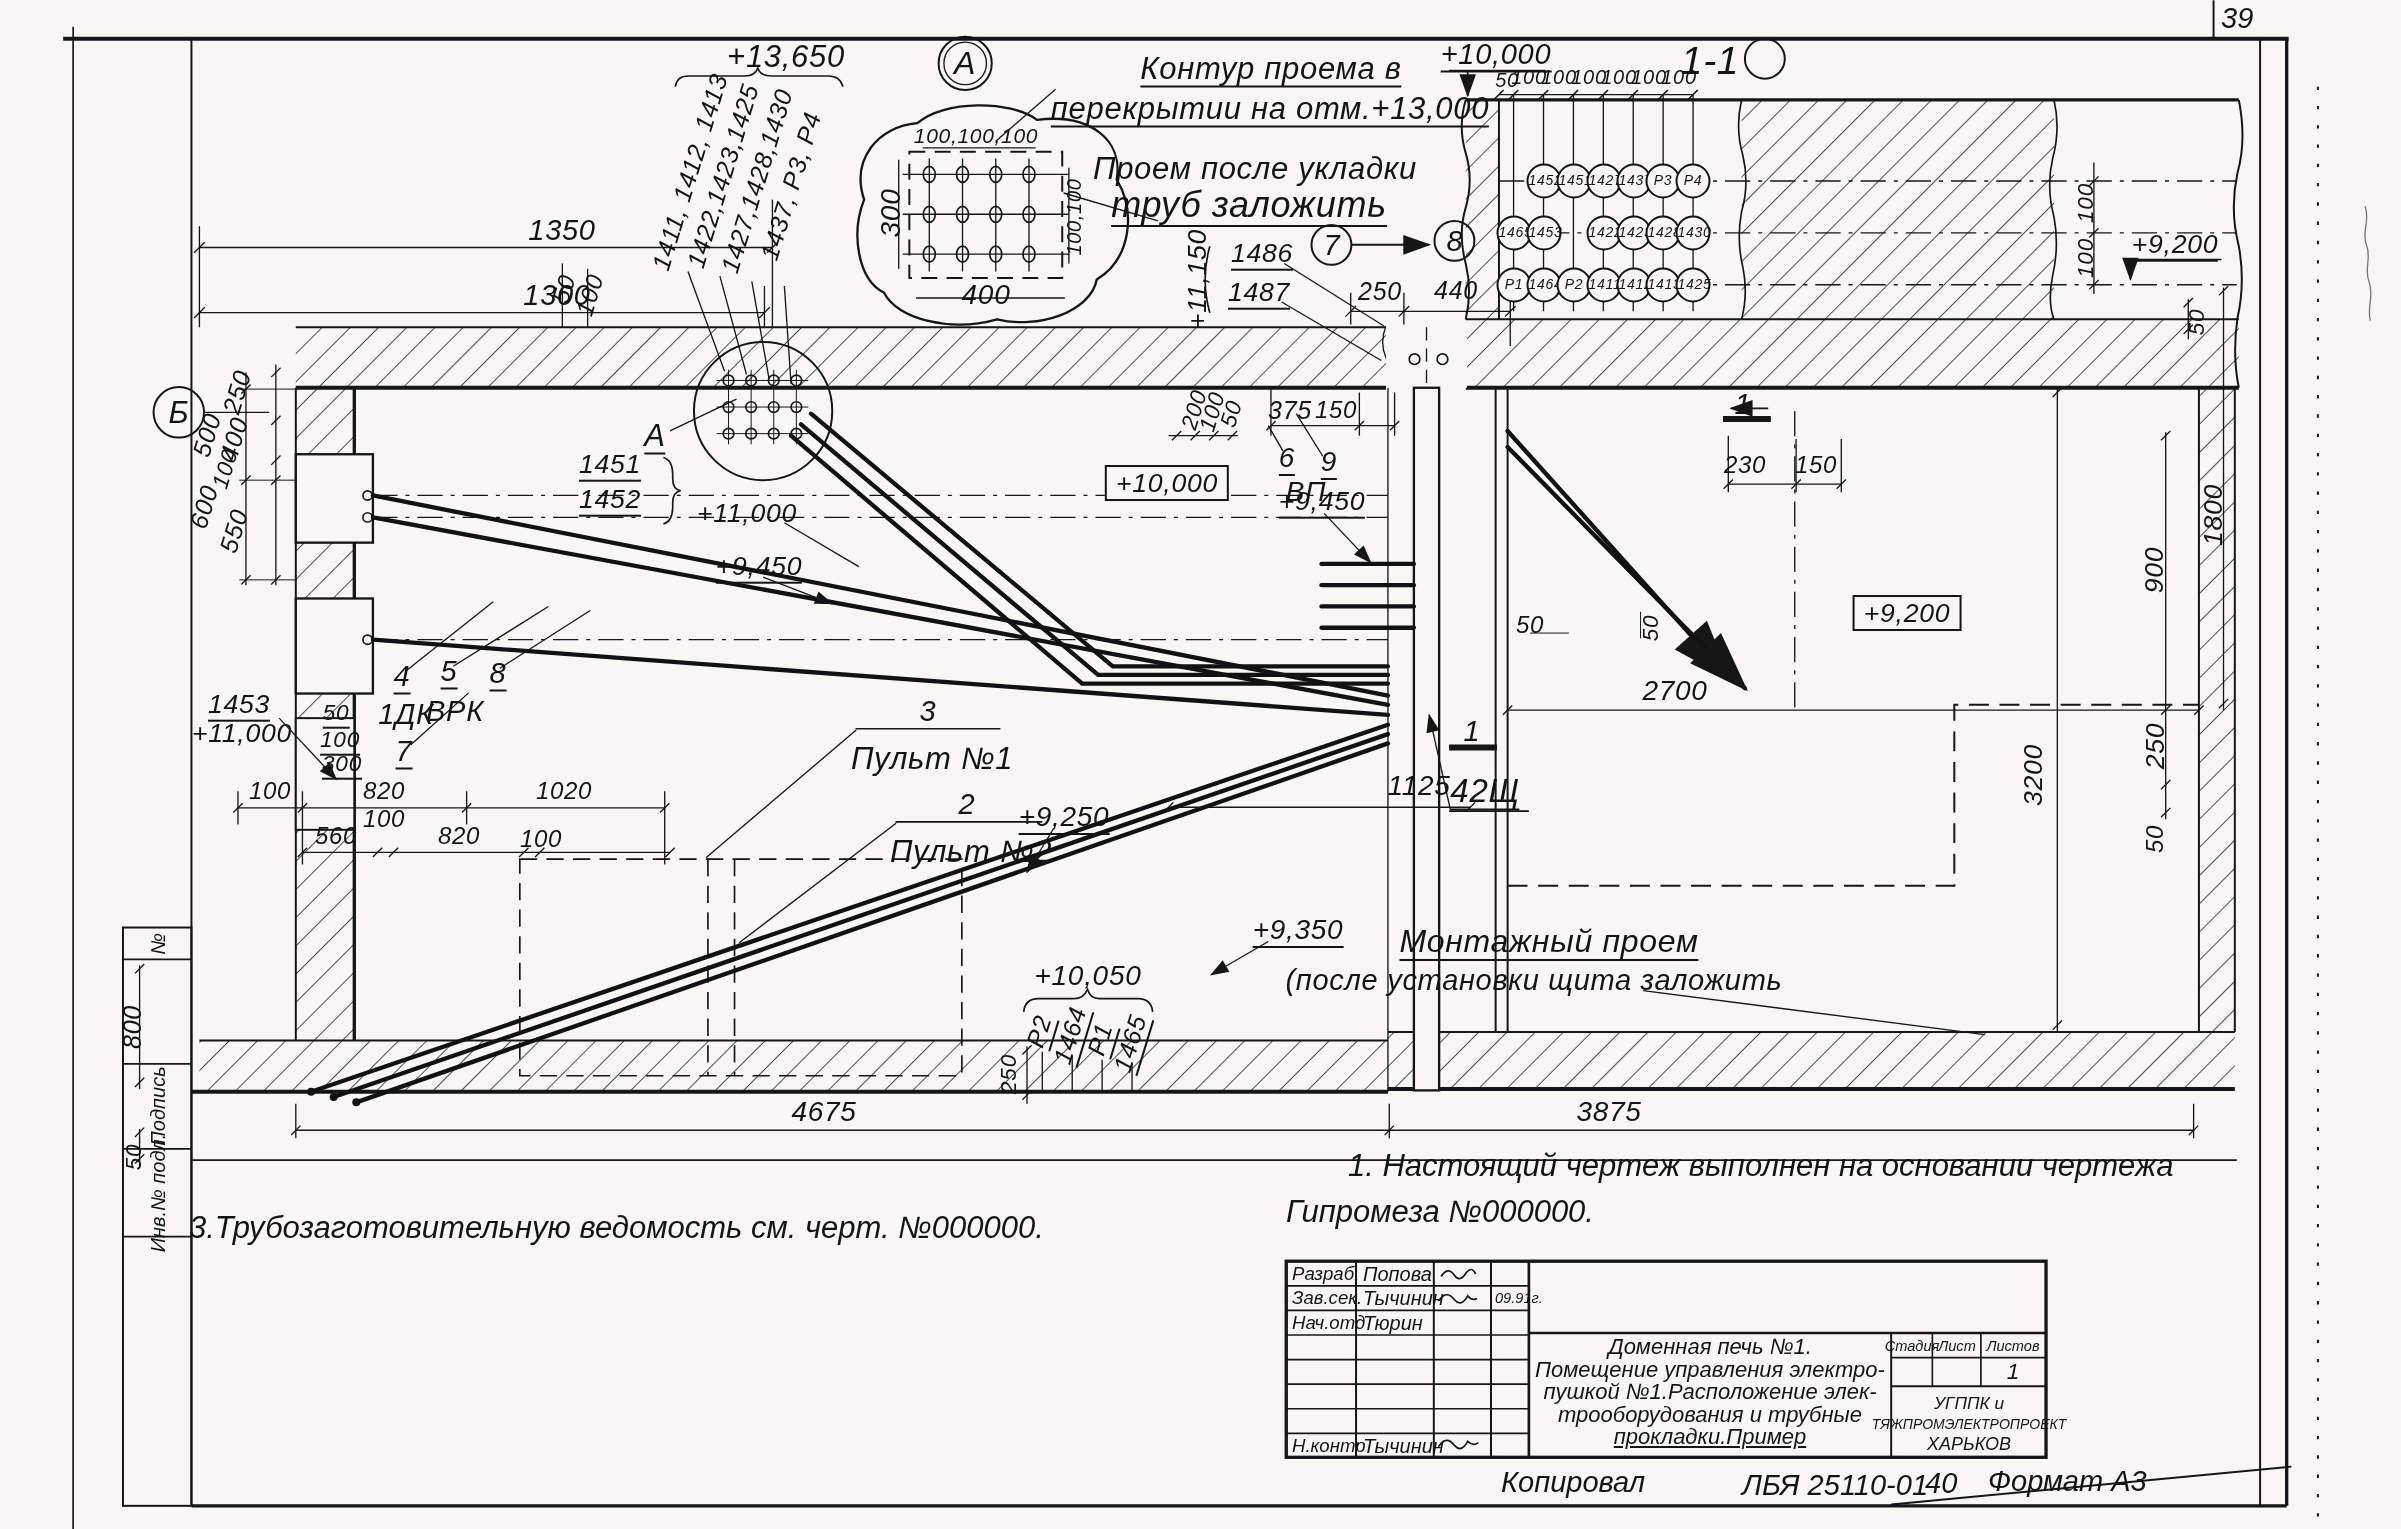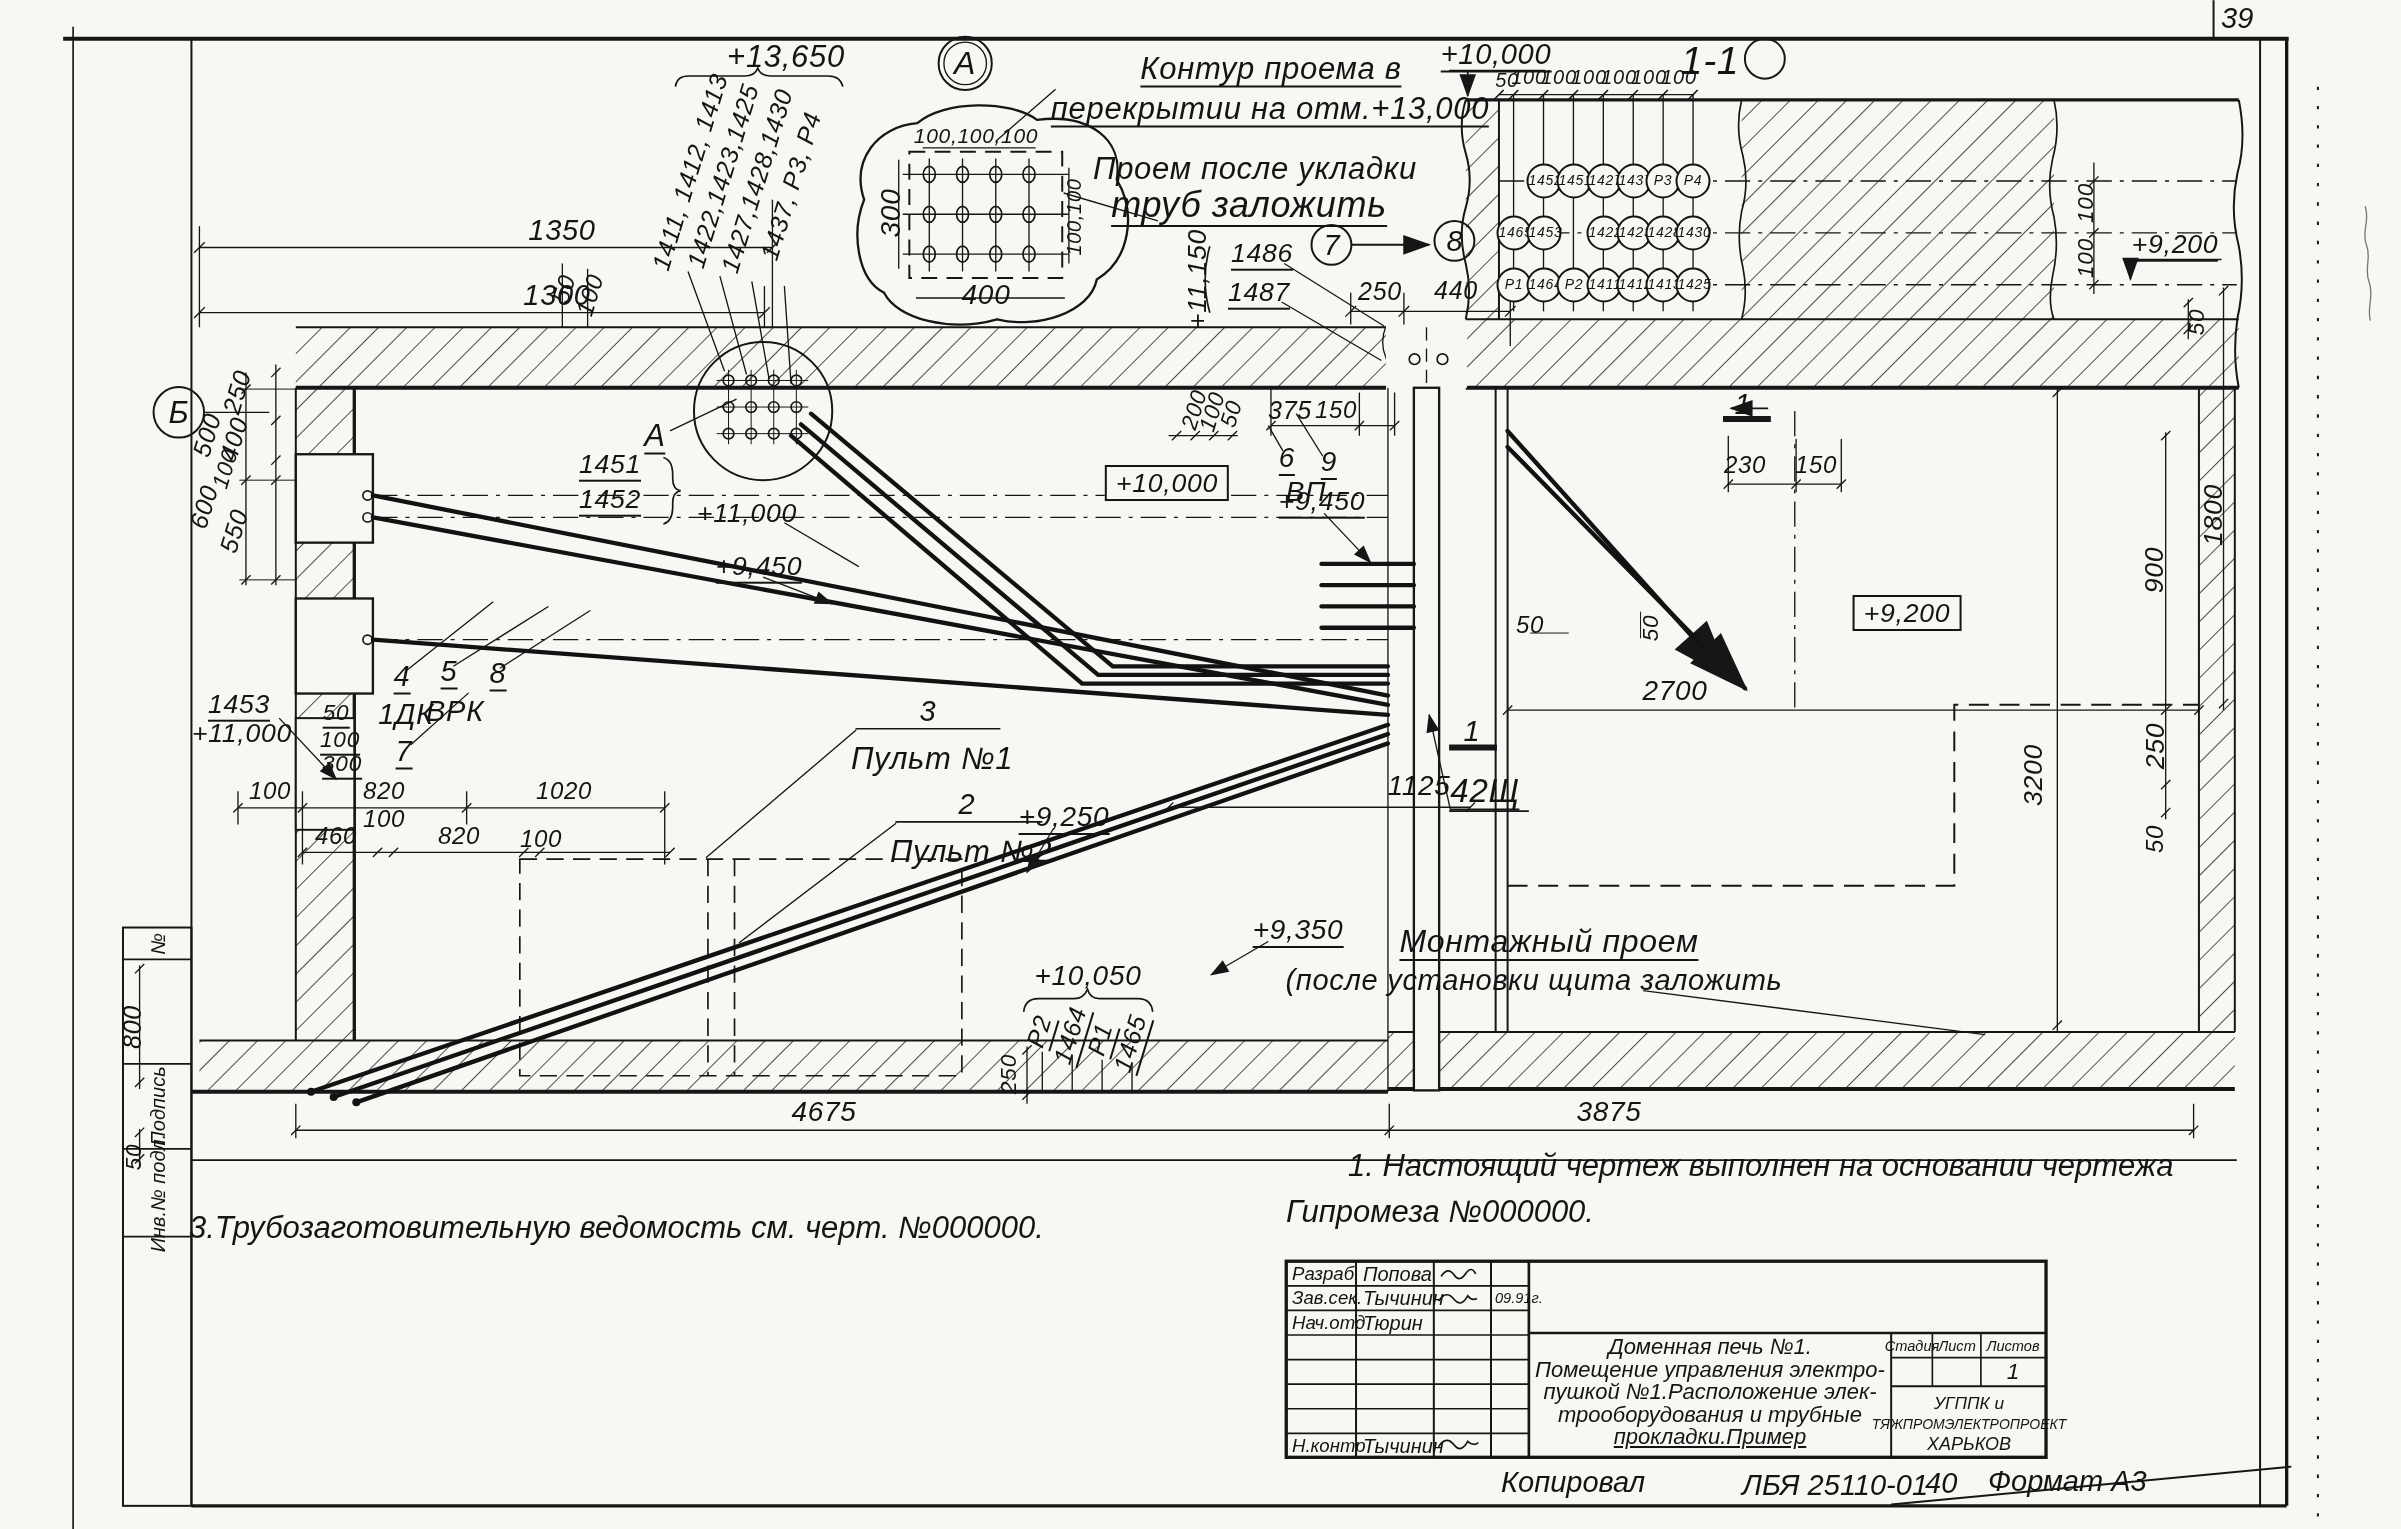--- a/index.html
+++ b/index.html
@@ -425,21 +425,21 @@
       <div class="lab ul" style="left: 342px; top: 766px; font-size: 22.6px; transform: translate(-50%, -50%);">300</div>
       <div class="lab ul" style="left: 402px; top: 678px; font-size: 29px; transform: translate(-50%, -50%);">4</div>
       <div class="lab" style="left: 406px; top: 714px; font-size: 29px; transform: translate(-50%, -50%);">1ДК</div>
       <div class="lab ul" style="left: 449px; top: 673px; font-size: 29px; transform: translate(-50%, -50%);">5</div>
       <div class="lab" style="left: 455px; top: 711px; font-size: 29px; transform: translate(-50%, -50%);">ВРК</div>
       <div class="lab ul" style="left: 498px; top: 675px; font-size: 29px; transform: translate(-50%, -50%);">8</div>
       <div class="lab ul" style="left: 404px; top: 753px; font-size: 29px; transform: translate(-50%, -50%);">7</div>
       <div class="lab" style="left: 270px; top: 791px; font-size: 24px; transform: translate(-50%, -50%);">100</div>
       <div class="lab" style="left: 384px; top: 791px; font-size: 24px; transform: translate(-50%, -50%);">820</div>
       <div class="lab" style="left: 564px; top: 791px; font-size: 24px; transform: translate(-50%, -50%);">1020</div>
-      <div class="lab" style="left: 336px; top: 836px; font-size: 24px; transform: translate(-50%, -50%);">460</div>
+      <div class="lab" style="left: 336px; top: 836px; font-size: 24px; transform: translate(-50%, -50%);">560</div>
       <div class="lab" style="left: 384px; top: 819px; font-size: 24px; transform: translate(-50%, -50%);">100</div>
       <div class="lab" style="left: 459px; top: 836px; font-size: 24px; transform: translate(-50%, -50%);">820</div>
       <div class="lab" style="left: 541px; top: 839px; font-size: 24px; transform: translate(-50%, -50%);">100</div>
       <div class="lab" style="left: 928px; top: 711px; font-size: 29px; transform: translate(-50%, -50%);">3</div>
       <div class="lab" style="left: 932px; top: 758px; font-size: 31px; transform: translate(-50%, -50%);">Пульт №1</div>
       <div class="lab" style="left: 967px; top: 804px; font-size: 29px; transform: translate(-50%, -50%);">2</div>
       <div class="lab" style="left: 971px; top: 851px; font-size: 31px; transform: translate(-50%, -50%);">Пульт №2</div>
       <div class="lab ul" style="left: 1064px; top: 819px; font-size: 28px; transform: translate(-50%, -50%);">+9,250</div>
       <div class="lab" style="left: 1088px; top: 976px; font-size: 28px; transform: translate(-50%, -50%);">+10,050</div>
       <div class="lab ul" style="left: 1041px; top: 1032px; font-size: 25px; transform: translate(-50%, -50%) rotate(-73deg);">Р2</div>

